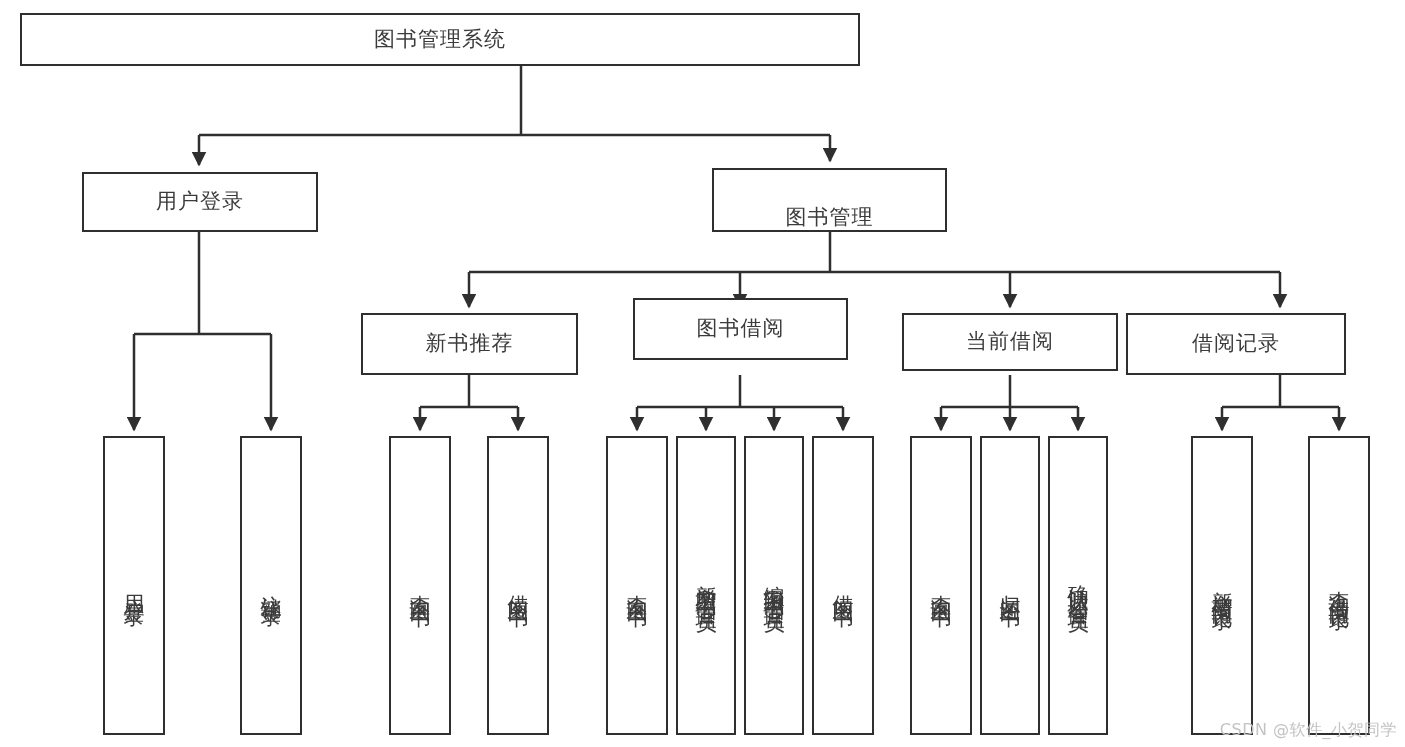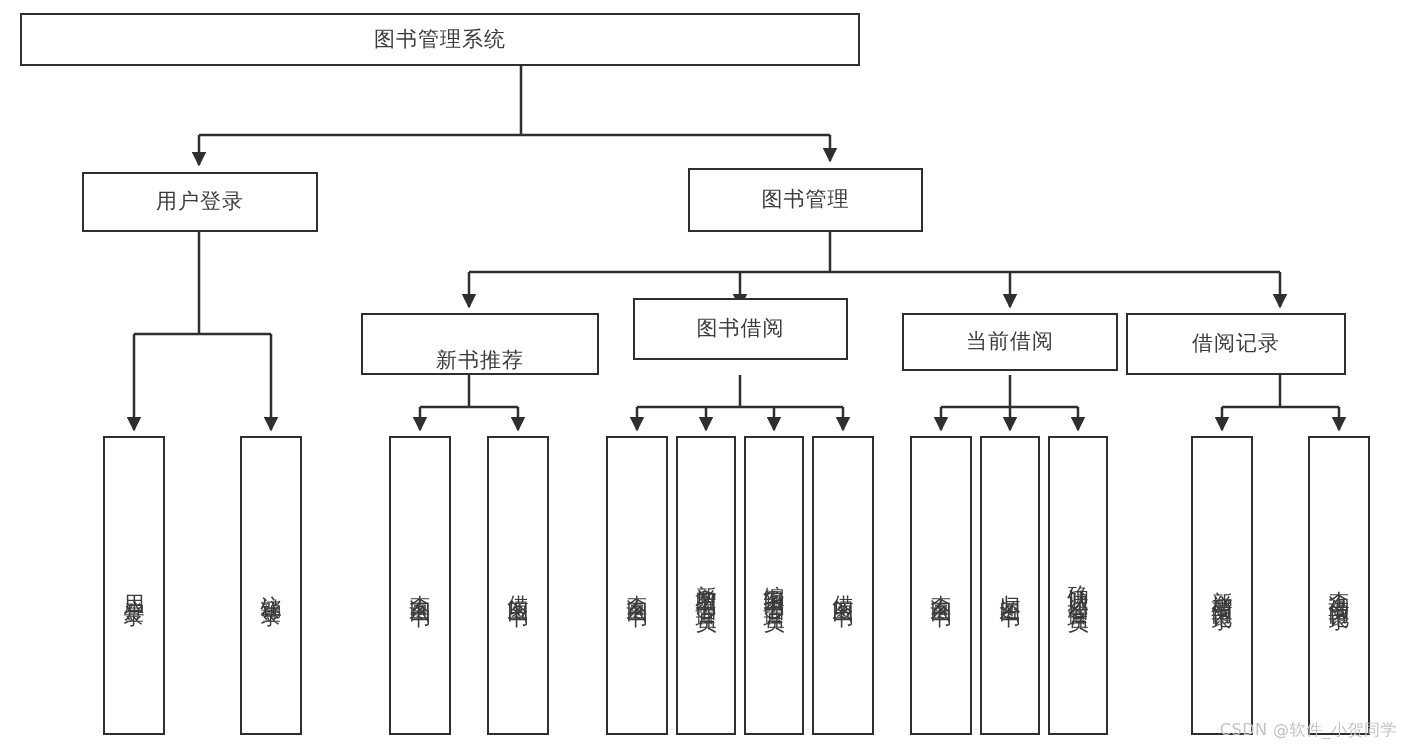--- a/index.html
+++ b/index.html
@@ -119,25 +119,25 @@
     </g>
   </svg>
 
   <div class="node horiz" style="left:20px; top:13px; width:840px; height:53px;">
     <span>图书管理系统</span>
   </div>
 
   <div class="node horiz" style="left:82px; top:172px; width:236px; height:60px;">
     <span>用户登录</span>
   </div>
-  <div class="node horiz" style="left:688px; top:168px; width:235px; height:64px;">
+  <div class="node horiz" style="left:712px; top:168px; width:235px; height:64px;align-items:flex-end;">
     <span>图书管理</span>
   </div>
 
-  <div class="node horiz" style="left:361px; top:313px; width:238px; height:62px;align-items:flex-end;">
+  <div class="node horiz" style="left:361px; top:313px; width:217px; height:62px;">
     <span>新书推荐</span>
   </div>
   <div class="node horiz" style="left:633px; top:298px; width:215px; height:62px;">
     <span>图书借阅</span>
   </div>
   <div class="node horiz" style="left:902px; top:313px; width:216px; height:58px;">
     <span>当前借阅</span>
   </div>
   <div class="node horiz" style="left:1126px; top:313px; width:220px; height:62px;">
     <span>借阅记录</span>

